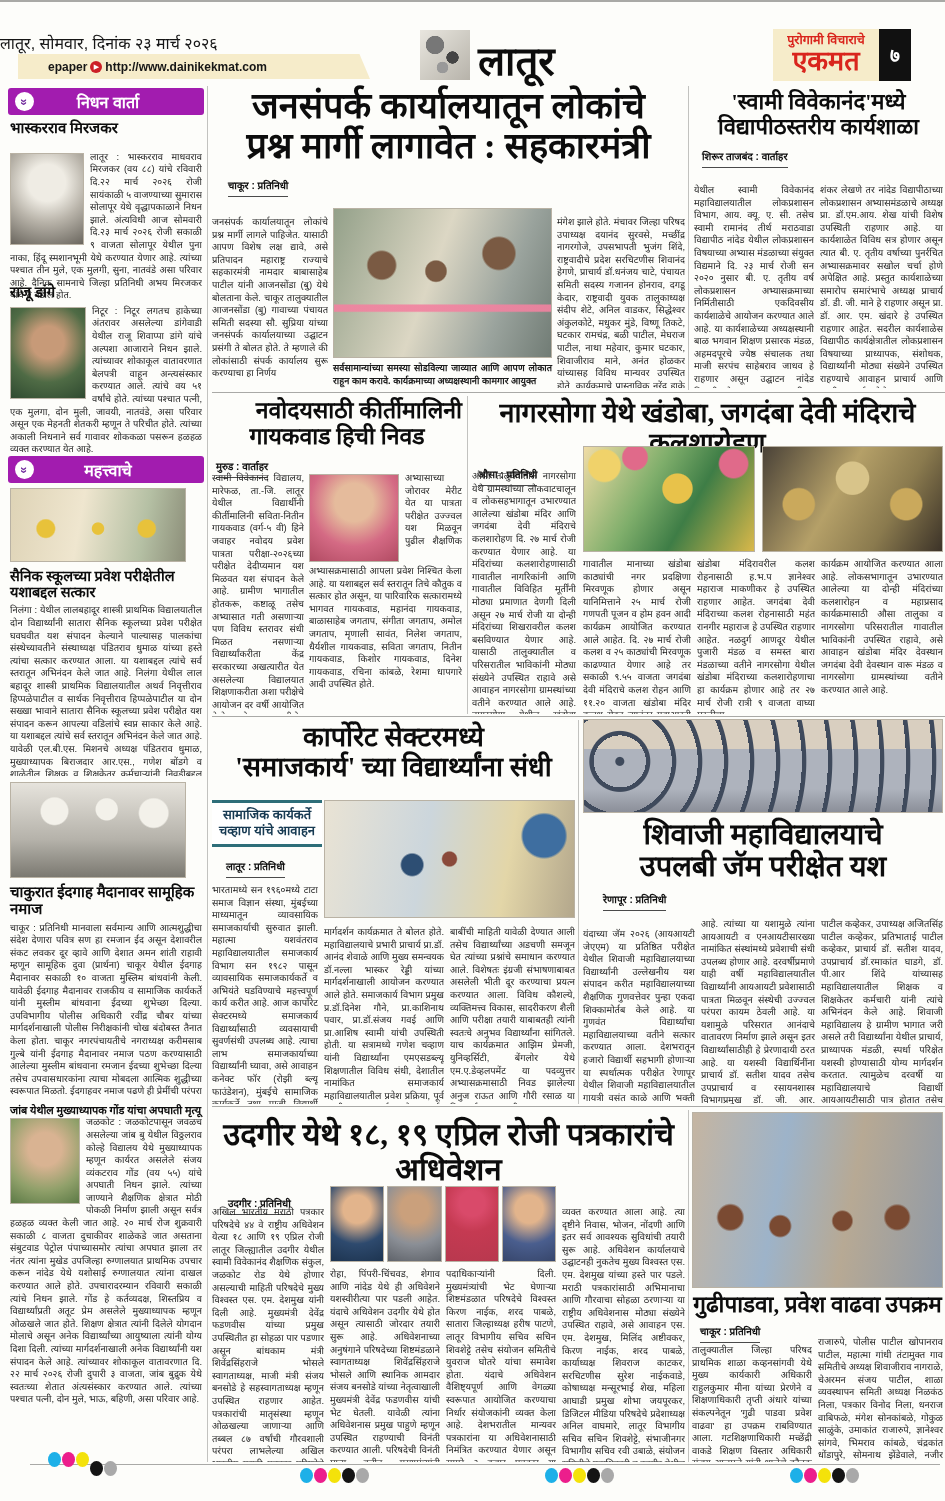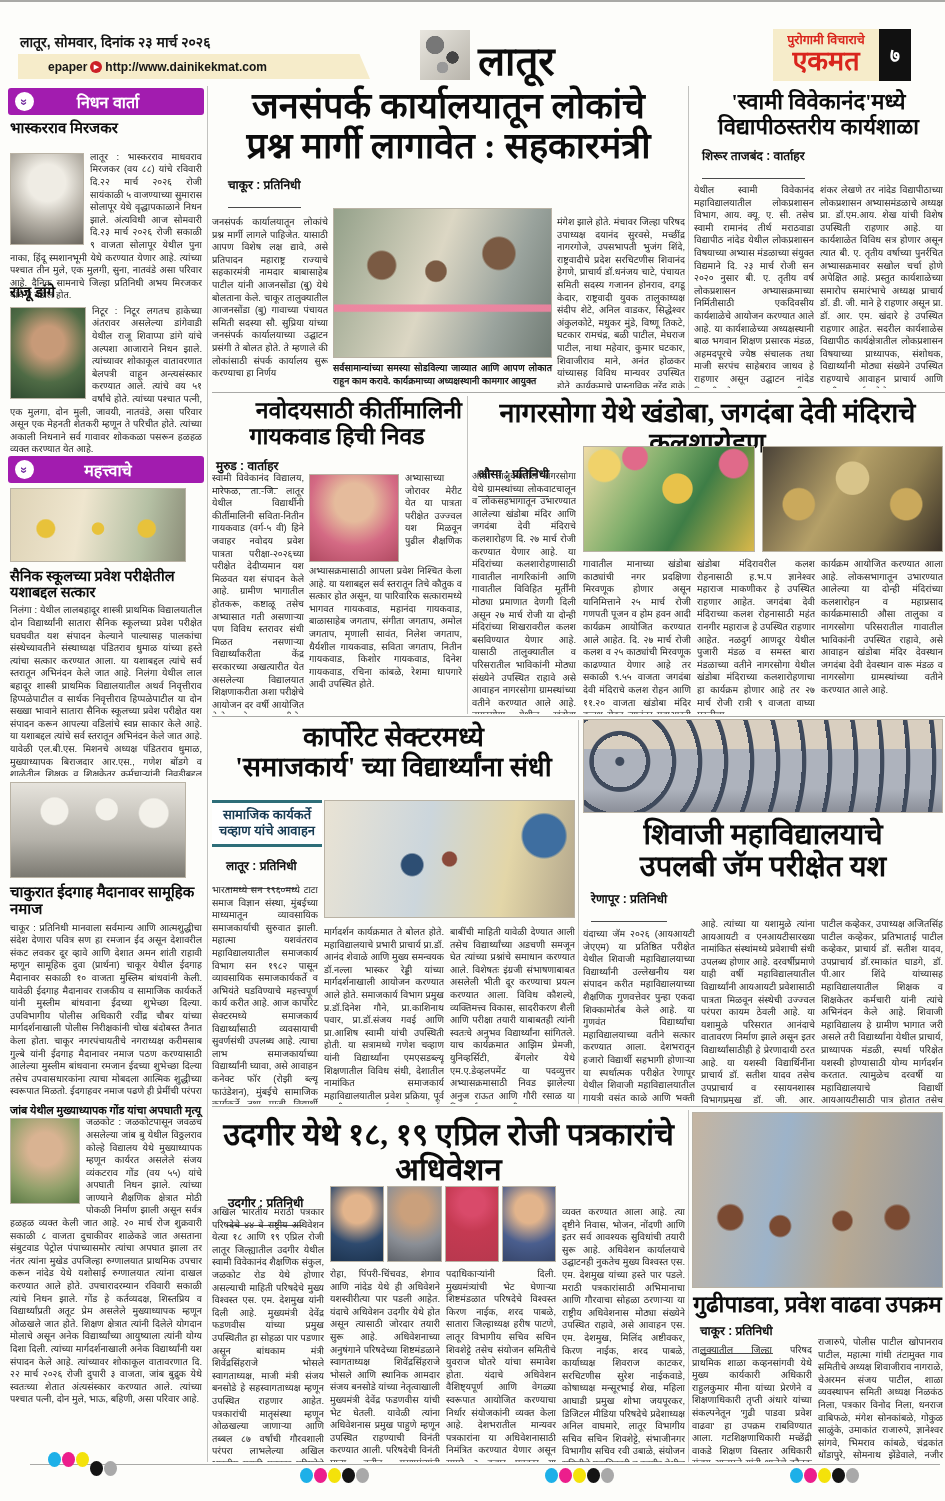--- a/index.html
+++ b/index.html
@@ -2,21 +2,21 @@
 <html><head>
 <meta charset="utf-8">
 <style>
   html,body{margin:0;padding:0;background:#e8e8e4;}
   #page{position:relative;width:945px;height:1501px;background:#fdfdfa;
         font-family:"Liberation Sans","DejaVu Sans",sans-serif;color:#161616;overflow:hidden;}
   .abs{position:absolute;}
   .rule{background:#a9a9a6;}
   .vrule{background:#c2c2bf;}
   .h{font-weight:700;color:#0c0c0c;line-height:1.12;font-family:"Liberation Serif","DejaVu Serif",serif;}
-  .by{font-weight:700;font-size:12px;color:#101010;border-bottom:1.5px solid #4a4a4a;padding-bottom:14px;display:inline-block;}
+  .by{font-weight:700;font-size:10px;color:#101010;border-bottom:1.5px solid #4a4a4a;padding-bottom:4px;display:inline-block;}
   .t{font-size:9.4px;line-height:1.34;text-align:justify;color:#232323;overflow:hidden;}
   .ph{border:1px solid #b9b2a4;box-sizing:border-box;}
   .bar{background:#a21caf;color:#fff;display:flex;align-items:center;border-radius:3px;}
   .chev{width:19px;height:19px;border-radius:50%;background:#fff;color:#7632a0;display:flex;align-items:center;justify-content:center;margin-left:7px;flex:0 0 auto;}
   .chev span{display:inline-block;transform:rotate(90deg);font-weight:700;font-size:12px;line-height:1;}
   .bart{flex:1;text-align:center;font-size:16px;font-weight:700;padding-right:22px;}
   .fl{float:left;margin:2px 6px 3px 0;}
   .cap{font-size:9.3px;font-weight:700;line-height:1.35;text-align:justify;color:#1c1c1c;}
   .cmyk span{width:13px;height:15px;border-radius:50%;display:inline-block;margin-right:1px;vertical-align:top;}
   .c1{background:#1db0e8;} .c2{background:#ec1e8c;} .c3{background:#f4e20a;} .c4{background:#141414;} .c5{background:#a9a9a9;}
@@ -30,21 +30,21 @@
   .redcirc{width:12px;height:12px;border-radius:50%;background:#cc2027;display:inline-flex;align-items:center;justify-content:center;color:#fff;font-size:7px;line-height:1;vertical-align:-2px;margin:0 3px;}
 </style>
 </head>
 <body>
 
 <div id="page">
 
   <div class="abs rule" style="left:0;top:27;width:945px;height:2px"></div>
   <div class="abs rule" style="left:0;top:81;width:945px;height:2px"></div>
 
-  <div class="abs" style="left:20px;top:32px;font-size:14px;font-weight:700">लातूर, सोमवार, दिनांक २३ मार्च २०२६</div>
+  <div class="abs" style="left:0;top:32px;font-size:16px;font-weight:400">लातूर, सोमवार, दिनांक २३ मार्च २०२६</div>
   <div class="abs" style="left:18px;top:54px;width:352px;height:25px;background:#f6ecca;clip-path:polygon(0 0,97% 0,100% 100%,0 100%);display:flex;align-items:center;padding-left:30px;box-sizing:border-box">
     <span style="font-weight:700;font-size:12px">epaper</span>
     <span class="redcirc">▶</span>
     <span style="font-weight:700;font-size:12px">http://www.dainikekmat.com</span>
   </div>
   <div class="abs" style="left:420px;top:30px;width:50px;height:50px;background:
        radial-gradient(circle at 30% 30%,#777 0 18%,transparent 19%),
        radial-gradient(circle at 65% 55%,#444 0 14%,transparent 15%),
        radial-gradient(circle at 45% 75%,#999 0 12%,transparent 13%),
        linear-gradient(135deg,#e9e6df,#b7b3aa)"></div>
@@ -198,21 +198,21 @@
   <div class="abs t" style="left:212px;top:884px;width:106px;height:220px">भारतामध्ये सन १९६०मध्ये टाटा समाज विज्ञान संस्था, मुंबईच्या माध्यमातून व्यावसायिक समाजकार्याची सुरुवात झाली. महात्मा यशवंतराव महाविद्यालयातील समाजकार्य विभाग सन १९८२ पासून व्यावसायिक समाजकार्यकर्ते व अभियंते घडविण्याचे महत्त्वपूर्ण कार्य करीत आहे. आज कार्पोरेट सेक्टरमध्ये समाजकार्य विद्यार्थ्यांसाठी व्यवसायाची सुवर्णसंधी उपलब्ध आहे. त्याचा लाभ समाजकार्याच्या विद्यार्थ्यांनी घ्यावा, असे आवाहन कनेक्ट फॉर (रोझी ब्ल्यू फाउंडेशन), मुंबईचे सामाजिक कार्यकर्ते तथा माजी विद्यार्थी गणेश चव्हाण यांनी केले. महात्मा यशवंतराव महाविद्यालयातील समाजकार्य विभागातर्फे बीएसडब्ल्यू तृतीय वर्षाच्या विद्यार्थ्यांसाठी करिअर</div>
   <div class="abs t" style="left:324px;top:926px;width:120px;height:178px">मार्गदर्शन कार्यक्रमात ते बोलत होते. महाविद्यालयाचे प्रभारी प्राचार्य प्रा.डॉ. आनंद शेवाळे आणि मुख्य समन्वयक डॉ.नल्ला भास्कर रेड्डी यांच्या मार्गदर्शनाखाली आयोजन करण्यात आले होते. समाजकार्य विभाग प्रमुख प्र.डॉ.दिनेश गौने, प्रा.काशिनाथ पवार, प्रा.डॉ.संजय गवई आणि प्रा.आशिष स्वामी यांची उपस्थिती होती. या सत्रामध्ये गणेश चव्हाण यांनी विद्यार्थ्यांना एमएसडब्ल्यू शिक्षणातील विविध संधी, देशातील नामांकित समाजकार्य महाविद्यालयातील प्रवेश प्रक्रिया, पूर्व तयारी, गट चर्चा, फोल्ड वर्क, अहवाल, प्रभावी सादरीकरण आणि मुलाखत आदी महत्त्वाच्या</div>
   <div class="abs t" style="left:450px;top:926px;width:125px;height:178px">बाबींची माहिती यावेळी देण्यात आली तसेच विद्यार्थ्यांच्या अडचणी समजून घेत त्यांच्या प्रश्नांचे समाधान करण्यात आले. विशेषतः इंग्रजी संभाषणाबाबत असलेली भीती दूर करण्याचा प्रयत्न करण्यात आला. विविध कौशल्ये, व्यक्तिमत्त्व विकास, सादरीकरण शैली आणि परीक्षा तयारी याबाबतही त्यांनी स्वतःचे अनुभव विद्यार्थ्यांना सांगितले. याच कार्यक्रमात आझिम प्रेमजी, युनिव्हर्सिटी, बेंगलोर येथे एम.ए.डेव्हलपमेंट या पदव्युत्तर अभ्यासक्रमासाठी निवड झालेल्या अनुज राऊत आणि गौरी रसाळ या विद्यार्थ्यांचा सत्कारही करण्यात आला.</div>
 
   <div class="abs ph" style="left:583px;top:719px;width:360px;height:94px;background:
        repeating-radial-gradient(circle at 10% 45%, #3f4a5c 0 4px, transparent 5px 26px),
        linear-gradient(#d9cfc0 0 32%, #aeb3bd 32% 75%, #8b8f99)"></div>
   <div class="abs" style="left:583px;top:818px;width:360px">
     <div class="h" style="font-size:29px;text-align:center">शिवाजी महाविद्यालयाचे</div>
     <div class="h" style="font-size:29px;text-align:center">उपलबी जॅम परीक्षेत यश</div>
-    <div style="margin:6px 0 0 8px"><span class="by">रेणापूर : प्रतिनिधी</span></div>
+    <div style="margin:6px 0 0 20px"><span class="by">रेणापूर : प्रतिनिधी</span></div>
   </div>
   <div class="abs t" style="left:583px;top:928px;width:112px;height:176px">यंदाच्या जॅम २०२६ (आयआयटी जेएएम) या प्रतिष्ठित परीक्षेत येथील शिवाजी महाविद्यालयाच्या विद्यार्थ्यांनी उल्लेखनीय यश संपादन करीत महाविद्यालयाच्या शैक्षणिक गुणवत्तेवर पुन्हा एकदा शिक्कामोर्तब केले आहे. या गुणवंत विद्यार्थ्यांचा महाविद्यालयाच्या वतीने सत्कार करण्यात आला. देशभरातून हजारो विद्यार्थी सहभागी होणाऱ्या या स्पर्धात्मक परीक्षेत रेणापूर येथील शिवाजी महाविद्यालयातील गायत्री वसंत काळे आणि भक्ती जयप्रकाश लोणदंड या विद्यार्थिनींनी उत्कृष्ट गुण मिळवत आपली गुणवत्ता सिद्ध केली</div>
   <div class="abs t" style="left:701px;top:918px;width:114px;height:186px">आहे. त्यांच्या या यशामुळे त्यांना आयआयटी व एनआयटीसारख्या नामांकित संस्थांमध्ये प्रवेशाची संधी उपलब्ध होणार आहे. दरवर्षीप्रमाणे याही वर्षी महाविद्यालयातील विद्यार्थ्यांनी आयआयटी प्रवेशासाठी पात्रता मिळवून संस्थेची उज्ज्वल परंपरा कायम ठेवली आहे. या यशामुळे परिसरात आनंदाचे वातावरण निर्माण झाले असून इतर विद्यार्थ्यांसाठीही हे प्रेरणादायी ठरत आहे. या यशस्वी विद्यार्थिनींना प्राचार्य डॉ. सतीश यादव तसेच उपप्राचार्य व रसायनशास्त्र विभागप्रमुख डॉ. जी. आर. नागरगोजे, डॉ.ए.एस. पत्की व प्रा. डॉ. के. राऊत यांनी मार्गदर्शन केले आहे. गुणवंत विद्यार्थी व मार्गदर्शक शिक्षकांचे जेएसपीएम शिक्षण माजी अ. शिवाजीराव</div>
   <div class="abs t" style="left:821px;top:918px;width:122px;height:186px">पाटील कव्हेकर, उपाध्यक्ष अजितसिंह पाटील कव्हेकर, प्रतिभाताई पाटील कव्हेकर, प्राचार्य डॉ. सतीश यादव, उपप्राचार्य डॉ.रमाकांत घाडगे, डॉ. पी.आर शिंदे यांच्यासह महाविद्यालयातील शिक्षक व शिक्षकेतर कर्मचारी यांनी त्यांचे अभिनंदन केले आहे. शिवाजी महाविद्यालय हे ग्रामीण भागात जरी असले तरी विद्यार्थ्यांना येथील प्राचार्य, प्राध्यापक मंडळी, स्पर्धा परिक्षेत यशस्वी होण्यासाठी योग्य मार्गदर्शन करतात. त्यामुळेच दरवर्षी या महाविद्यालयाचे विद्यार्थी आयआयटीसाठी पात्र होतात तसेच नियमित अभ्यास आणि योग्य नियोजनामुळे या परीक्षेत यश संपादन करता आले असे गुणवंत विद्यार्थिनींनी सांगितले.</div>
 
   <div class="abs" style="left:212px;top:1112px;width:473px">
     <div class="h" style="font-size:31px;text-align:center;margin-top:6px">उदगीर येथे १८, १९ एप्रिल रोजी पत्रकारांचे अधिवेशन</div>
     <div style="margin:6px 0 0 16px"><span class="by">उदगीर : प्रतिनिधी</span></div>
   </div>
   <div class="abs t" style="left:212px;top:1206px;width:112px;height:256px">अखिल भारतीय मराठी पत्रकार परिषदेचे ४४ वे राष्ट्रीय अधिवेशन येत्या १८ आणि १९ एप्रिल रोजी लातूर जिल्ह्यातील उदगीर येथील स्वामी विवेकानंद शैक्षणिक संकुल, जळकोट रोड येथे होणार असल्याची माहिती परिषदेचे मुख्य विश्वस्त एस. एम. देशमुख यांनी दिली आहे. मुख्यमंत्री देवेंद्र फडणवीस यांच्या प्रमुख उपस्थितीत हा सोहळा पार पडणार असून बांधकाम मंत्री शिवेंद्रसिंहराजे भोसले स्वागताध्यक्ष, माजी मंत्री संजय बनसोडे हे सहस्वागताध्यक्ष म्हणून उपस्थित राहणार आहेत. पत्रकारांची मातृसंस्था म्हणून ओळखल्या जाणाऱ्या आणि तब्बल ८७ वर्षांची गौरवशाली परंपरा लाभलेल्या अखिल भारतीय मराठी पत्रकार परिषदेचे राष्ट्रीय अधिवेशन दर दोन वर्षांनी राज्यातील विविध भागांत आयोजित केले जाते. यापूर्वी</div>

